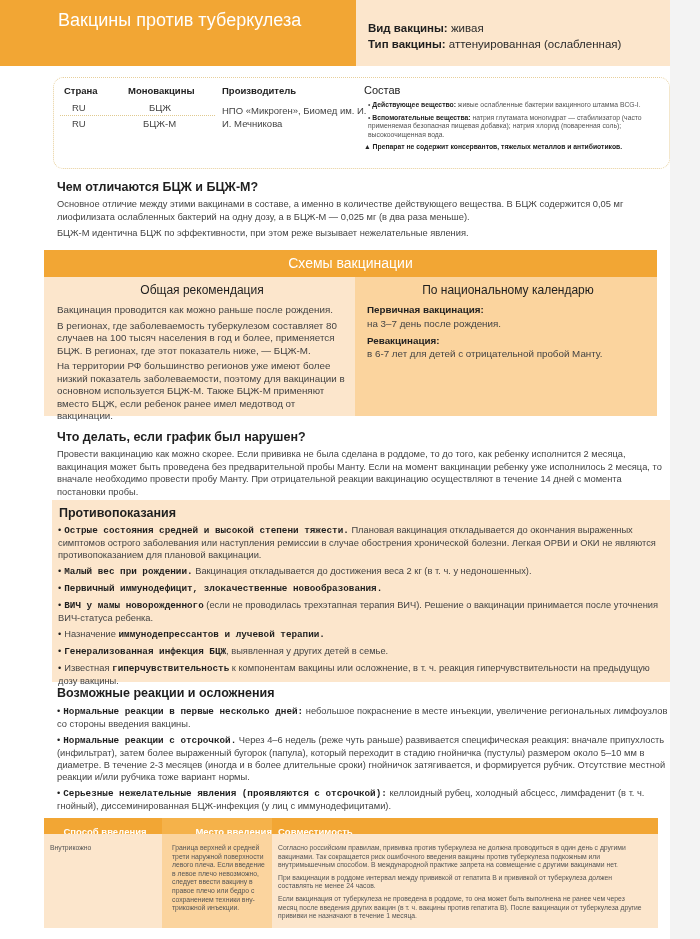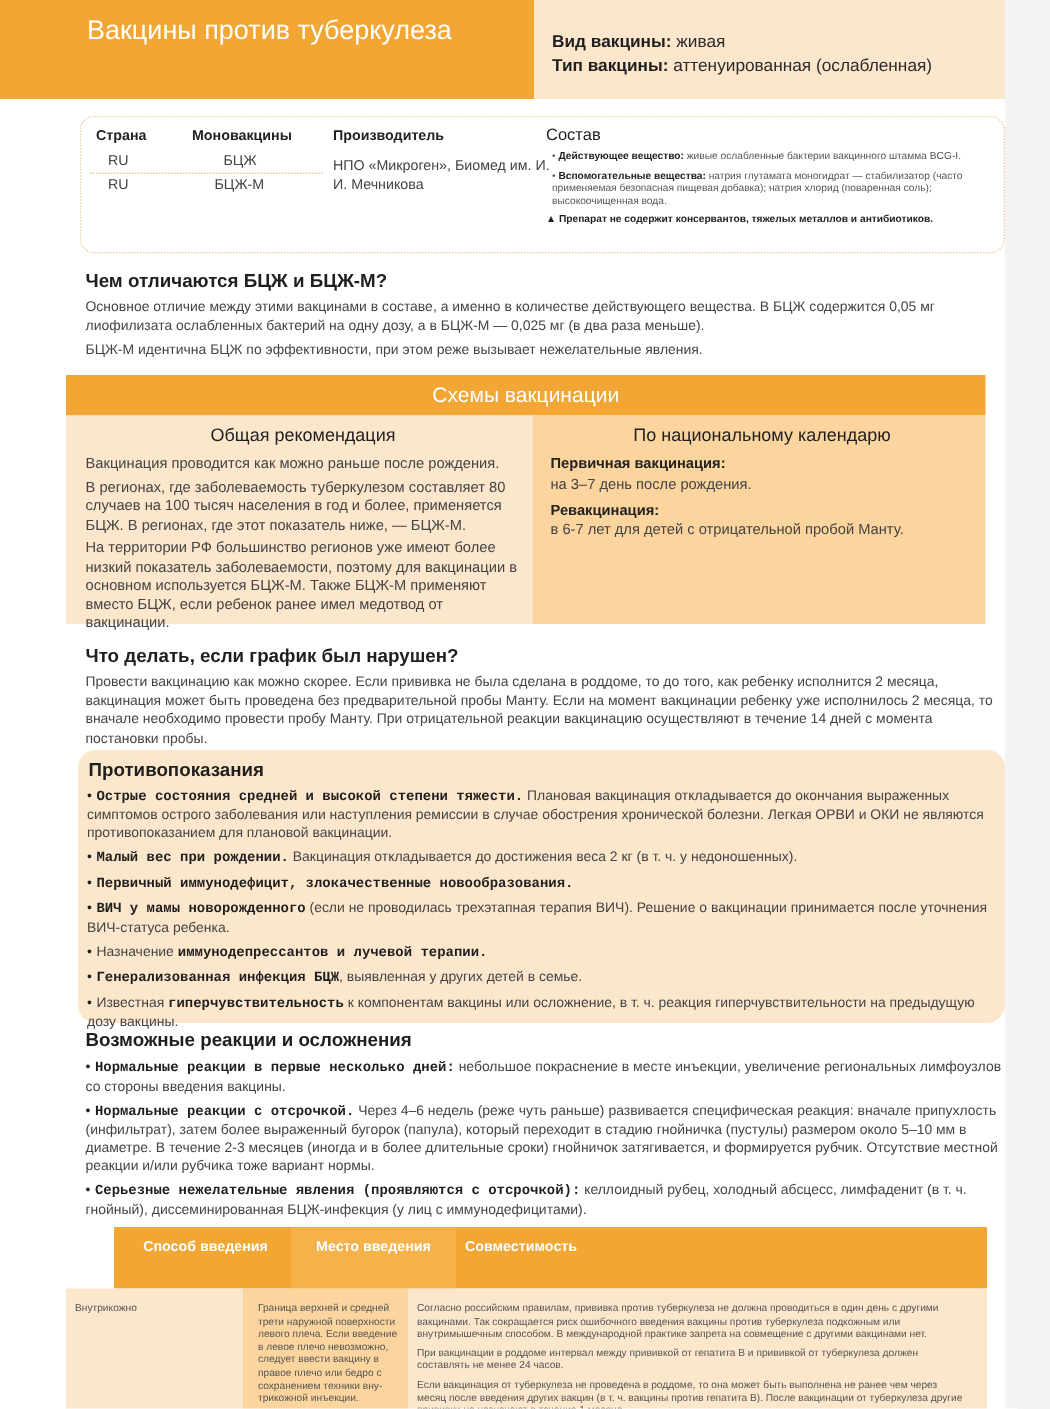--- a/index.html
+++ b/index.html
@@ -57,38 +57,38 @@
   .schemes .c1 { width: 311px; background: #fce6cc; padding: 6px 8px 0 13px; }
   .schemes .c2 { flex: 1; background: #fbd49e; padding: 6px 8px 0 12px; }
   .schemes h3 { font-size: 12px; font-weight: normal; color: #1f1f1f; text-align: center; margin-bottom: 7px; }
   .schemes .c1 p { font-size: 9.8px; line-height: 12.5px; color: #444; margin-bottom: 3px; }
   .schemes .c2 .lbl { font-size: 9.8px; font-weight: bold; color: #222; line-height: 12.5px; }
   .schemes .c2 p { font-size: 9.8px; line-height: 13px; color: #444; margin-bottom: 5px; }
 
   
   .contra {
     position: absolute; left: 52px; top: 500px; width: 618px; height: 182px;
-    background: #fce6cc; border-radius: 12px; padding: 6px 10px 0 6px;
+    background: #fce6cc; border-radius: 0; padding: 6px 10px 0 6px;
   }
   .contra h2 { font-size: 12.5px; font-weight: bold; color: #1f1f1f; margin-bottom: 4px; margin-left: 1px; }
   .blist .li { font-size: 9.3px; line-height: 12px; color: #444; margin-bottom: 4px; padding-left: 0; }
   .blist .li b { color: #1f1f1f; font-family: Liberation Mono, monospace; }
   .blist .dot { color: #1f1f1f; margin-right: 3px; }
 
   .react { position: absolute; left: 57px; top: 686px; width: 612px; }
   .react h2 { font-size: 12.5px; font-weight: bold; color: #1f1f1f; margin-bottom: 5px; }
 
   
   .tbl { position: absolute; left: 44px; top: 818px; width: 614px; height: 121px; }
-  .tbl .th { display: flex; height: 41px; background: #f2a634; margin-left: 32px; }
+  .tbl .th { display: flex; height: 16px; background: #f2a634; }
   .tbl .th div { color: #ffffff; font-size: 9.5px; font-weight: bold; line-height: 27px; }
   .tbl .tr { display: flex; height: 94px; }
   .tbl .td { font-size: 6.8px; line-height: 8.6px; color: #555; padding-top: 10px; }
   .tbl .w1 { width: 118px; padding-left: 4px; text-align: center; }
-  .tbl .w2 { width: 110px; text-align: center; }
+  .tbl .w2 { width: 110px; text-align: right; }
   .tbl .w3 { flex: 1; padding-left: 6px; }
   .tbl .th .w2 { background: #f5b24a; }
   .tbl .tr .w1 { background: #fce6cc; text-align: left; padding-left: 6px; }
   .tbl .tr .w2 { background: #fbd49e; text-align: left; padding-left: 10px; padding-right: 4px; }
   .tbl .tr .w3 { background: #fce6cc; padding-right: 12px; }
   .tbl .tr .w3 p { margin-bottom: 4px; }
 </style>
 </head>
 <body>
 

